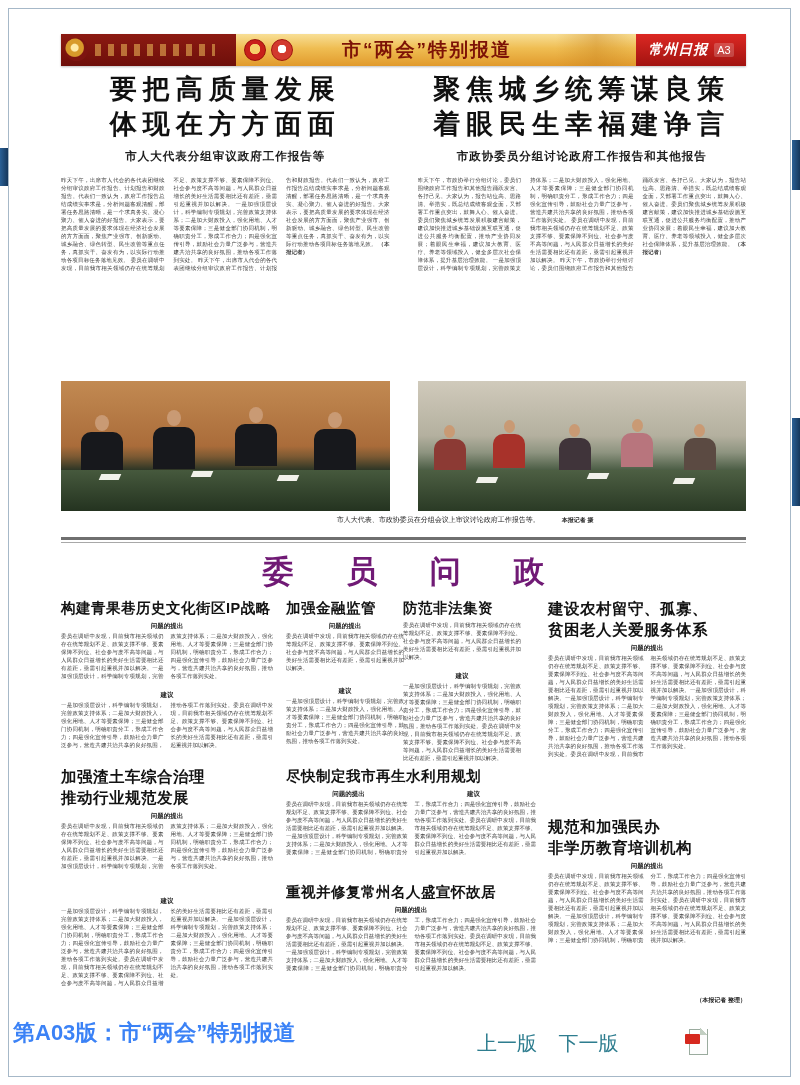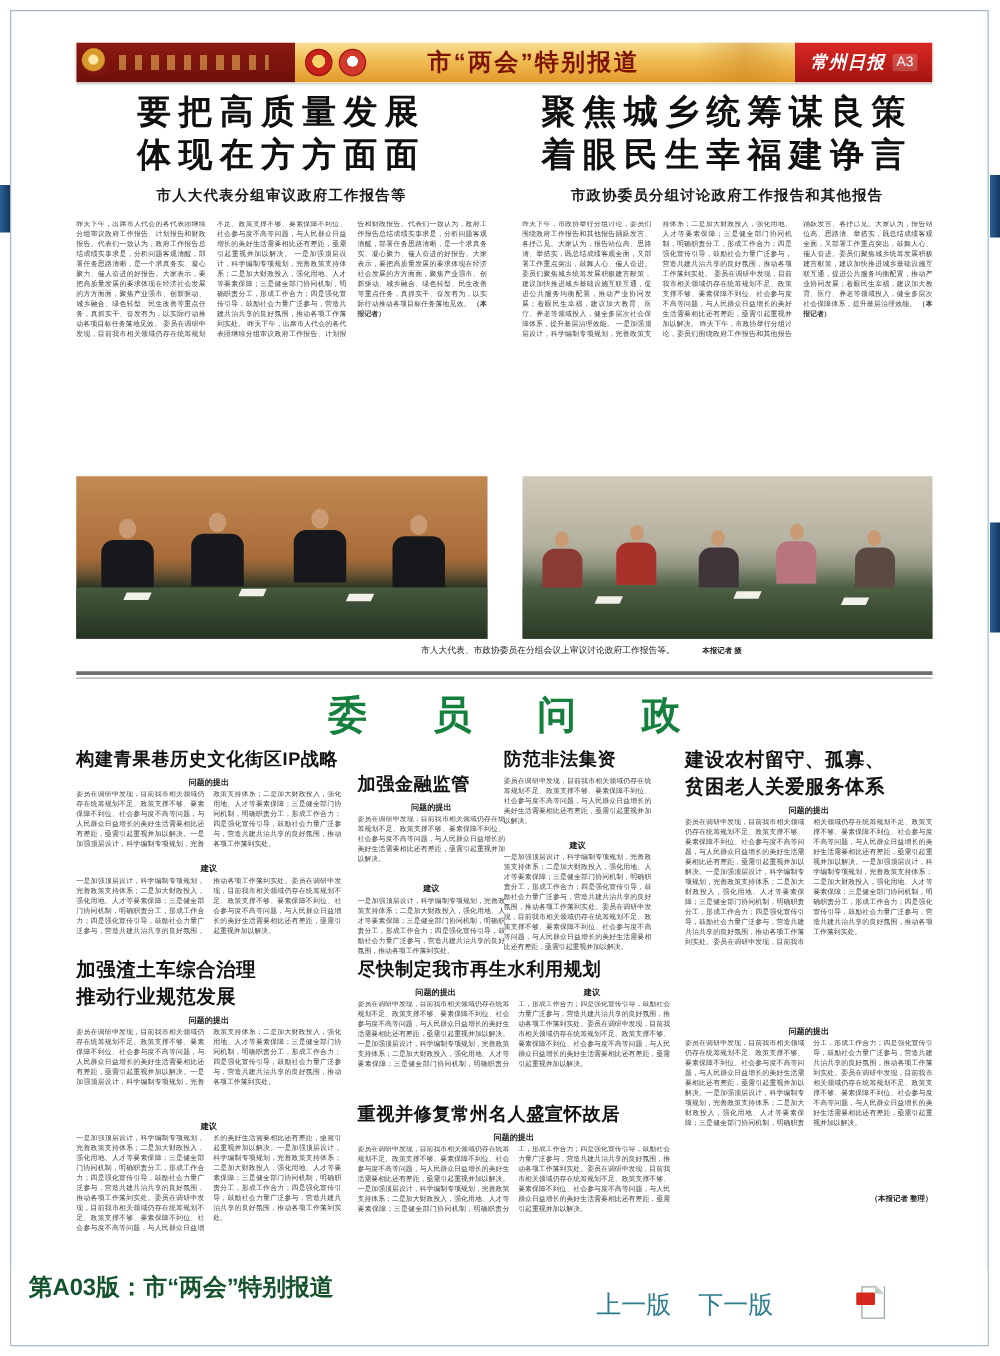--- a/index.html
+++ b/index.html
@@ -54,38 +54,38 @@
   .fig.sm .head{width:11px;height:13px;} .fig.sm .suit{width:32px;height:34px;}
   .ph-table{position:absolute;left:0;right:0;bottom:0;height:32%;
             background:linear-gradient(180deg,#46593d,#243320);}
   .paper{position:absolute;width:20px;height:6px;background:#f1f1ea;transform:skewX(-24deg);}
   .caption{margin-top:4px;font-size:7px;color:#222;text-align:center;padding-left:18%;}
   .caption .credit{margin-left:20px;font-weight:bold;}
 
   
   .sec-rule1{margin-top:12px;border-top:3px solid #6f6f6f;}
   .sec-rule2{margin-top:2px;border-top:1px solid #a8a8a8;}
-  .sec-title{text-align:center;font-size:31px;font-weight:900;color:#15803d;
+  .sec-title{text-align:center;font-size:31px;font-weight:900;color:#701a75;
              letter-spacing:22px;margin:8px 0 6px;text-indent:22px;}
 
   
   .wz{position:relative;height:402px;}
   .wz-art{position:absolute;}
   .wz-h{font-size:14.5px;font-weight:900;line-height:1.32;color:#121212;letter-spacing:.5px;}
   .lbl{font-size:6.5px;font-weight:bold;text-align:center;color:#1d1d1d;margin:4px 0 2px;}
   .c2{columns:2;column-gap:7px;}
   .lbl-duo{display:flex;} .lbl-duo .lbl{flex:1;}
   .credit{font-size:6px;font-weight:bold;text-align:right;margin-top:3px;color:#222;}
   .h54{height:54px;} .h58{height:58px;} .h50{height:50px;} .h66{height:66px;}
   .h46{height:46px;} .h84{height:84px;} .h86{height:86px;} .h100{height:100px;} .h120{height:120px;} .h158{height:158px;} .h70{height:70px;}
 
   
   .footer{position:absolute;left:0;right:0;bottom:0;height:60px;background:#fff;}
-  .pg-label{position:absolute;left:14px;top:3px;width:322px;font-size:19px;font-weight:bold;
-            color:#14532d;line-height:1.3;}
+  .pg-label{position:absolute;left:4px;top:3px;width:322px;font-size:22px;font-weight:bold;
+            color:#3b82f6;line-height:1.3;}
   .navlinks{position:absolute;left:468px;top:14px;font-size:20px;}
   .navlinks a{color:#2e7d8f;text-decoration:none;margin-right:16px;cursor:pointer;}
   .pdf{position:absolute;left:676px;top:12px;width:24px;height:27px;cursor:pointer;}
   .pdf .sheet{position:absolute;left:4px;top:1px;width:17px;height:24px;background:#fdfdfd;
               border:1px solid #9aab9e;}
   .pdf .fold{position:absolute;right:2px;top:0;width:7px;height:7px;
              background:linear-gradient(225deg,#fff 50%,#c2cfc2 50%);}
   .pdf .band{position:absolute;left:0;top:6px;width:15px;height:10px;background:#d6281e;
              border-radius:1px;}
 </style>
@@ -206,21 +206,21 @@
     <div class="wz">
 
       <div class="wz-art" style="left:0;top:0;width:212px;">
         <div class="wz-h">构建青果巷历史文化街区IP战略</div>
         <div class="lbl">问题的提出</div>
         <div class="gk c2 h54"><span>委员在调研中发现，目前我市相关领域仍存在统筹规划不足、政策支撑不够、要素保障不到位、社会参与度不高等问题，与人民群众日益增长的美好生活需要相比还有差距，亟需引起重视并加以解决。</span><span>一是加强顶层设计，科学编制专项规划，完善政策支持体系；二是加大财政投入，强化用地、人才等要素保障；三是健全部门协同机制，明确职责分工，形成工作合力；四是强化宣传引导，鼓励社会力量广泛参与，营造共建共治共享的良好氛围，推动各项工作落到实处。</span></div>
         <div class="lbl">建议</div>
         <div class="gk c2 h58"><span>一是加强顶层设计，科学编制专项规划，完善政策支持体系；二是加大财政投入，强化用地、人才等要素保障；三是健全部门协同机制，明确职责分工，形成工作合力；四是强化宣传引导，鼓励社会力量广泛参与，营造共建共治共享的良好氛围，推动各项工作落到实处。</span><span>委员在调研中发现，目前我市相关领域仍存在统筹规划不足、政策支撑不够、要素保障不到位、社会参与度不高等问题，与人民群众日益增长的美好生活需要相比还有差距，亟需引起重视并加以解决。</span></div>
       </div>
 
-      <div class="wz-art" style="left:225px;top:0;width:118px;margin-top:20px;">
+      <div class="wz-art" style="left:225px;top:0;width:118px;">
         <div class="wz-h">加强金融监管</div>
         <div class="lbl">问题的提出</div>
         <div class="gk h50"><span>委员在调研中发现，目前我市相关领域仍存在统筹规划不足、政策支撑不够、要素保障不到位、社会参与度不高等问题，与人民群众日益增长的美好生活需要相比还有差距，亟需引起重视并加以解决。</span></div>
         <div class="lbl">建议</div>
         <div class="gk h66"><span>一是加强顶层设计，科学编制专项规划，完善政策支持体系；二是加大财政投入，强化用地、人才等要素保障；三是健全部门协同机制，明确职责分工，形成工作合力；四是强化宣传引导，鼓励社会力量广泛参与，营造共建共治共享的良好氛围，推动各项工作落到实处。</span></div>
       </div>
 
       <div class="wz-art" style="left:342px;top:0;width:118px;">
         <div class="wz-h">防范非法集资</div>
         <div class="gk h46" style="margin-top:4px;"><span>委员在调研中发现，目前我市相关领域仍存在统筹规划不足、政策支撑不够、要素保障不到位、社会参与度不高等问题，与人民群众日益增长的美好生活需要相比还有差距，亟需引起重视并加以解决。</span></div>
@@ -251,20 +251,21 @@
         <div class="gk c2 h84"><span>委员在调研中发现，目前我市相关领域仍存在统筹规划不足、政策支撑不够、要素保障不到位、社会参与度不高等问题，与人民群众日益增长的美好生活需要相比还有差距，亟需引起重视并加以解决。</span><span>一是加强顶层设计，科学编制专项规划，完善政策支持体系；二是加大财政投入，强化用地、人才等要素保障；三是健全部门协同机制，明确职责分工，形成工作合力；四是强化宣传引导，鼓励社会力量广泛参与，营造共建共治共享的良好氛围，推动各项工作落到实处。</span><span>委员在调研中发现，目前我市相关领域仍存在统筹规划不足、政策支撑不够、要素保障不到位、社会参与度不高等问题，与人民群众日益增长的美好生活需要相比还有差距，亟需引起重视并加以解决。</span></div>
       </div>
 
       <div class="wz-art" style="left:225px;top:284px;width:250px;">
         <div class="wz-h">重视并修复常州名人盛宣怀故居</div>
         <div class="lbl">问题的提出</div>
         <div class="gk c2 h86"><span>委员在调研中发现，目前我市相关领域仍存在统筹规划不足、政策支撑不够、要素保障不到位、社会参与度不高等问题，与人民群众日益增长的美好生活需要相比还有差距，亟需引起重视并加以解决。</span><span>一是加强顶层设计，科学编制专项规划，完善政策支持体系；二是加大财政投入，强化用地、人才等要素保障；三是健全部门协同机制，明确职责分工，形成工作合力；四是强化宣传引导，鼓励社会力量广泛参与，营造共建共治共享的良好氛围，推动各项工作落到实处。</span><span>委员在调研中发现，目前我市相关领域仍存在统筹规划不足、政策支撑不够、要素保障不到位、社会参与度不高等问题，与人民群众日益增长的美好生活需要相比还有差距，亟需引起重视并加以解决。</span></div>
       </div>
 
       <div class="wz-art" style="left:487px;top:218px;width:198px;">
+        <div class="wz-h" style="font-size:15.5px;"><span>规范和加强民办</span><br><span>非学历教育培训机构</span></div>
         <div class="lbl">问题的提出</div>
         <div class="gk c2 h120"><span>委员在调研中发现，目前我市相关领域仍存在统筹规划不足、政策支撑不够、要素保障不到位、社会参与度不高等问题，与人民群众日益增长的美好生活需要相比还有差距，亟需引起重视并加以解决。</span><span>一是加强顶层设计，科学编制专项规划，完善政策支持体系；二是加大财政投入，强化用地、人才等要素保障；三是健全部门协同机制，明确职责分工，形成工作合力；四是强化宣传引导，鼓励社会力量广泛参与，营造共建共治共享的良好氛围，推动各项工作落到实处。</span><span>委员在调研中发现，目前我市相关领域仍存在统筹规划不足、政策支撑不够、要素保障不到位、社会参与度不高等问题，与人民群众日益增长的美好生活需要相比还有差距，亟需引起重视并加以解决。</span></div>
         <div class="credit">（本报记者 整理）</div>
       </div>
 
     </div>
   </div>
 
   <div class="footer">
     <div class="pg-label">第A03版：市“两会”特别报道</div>

